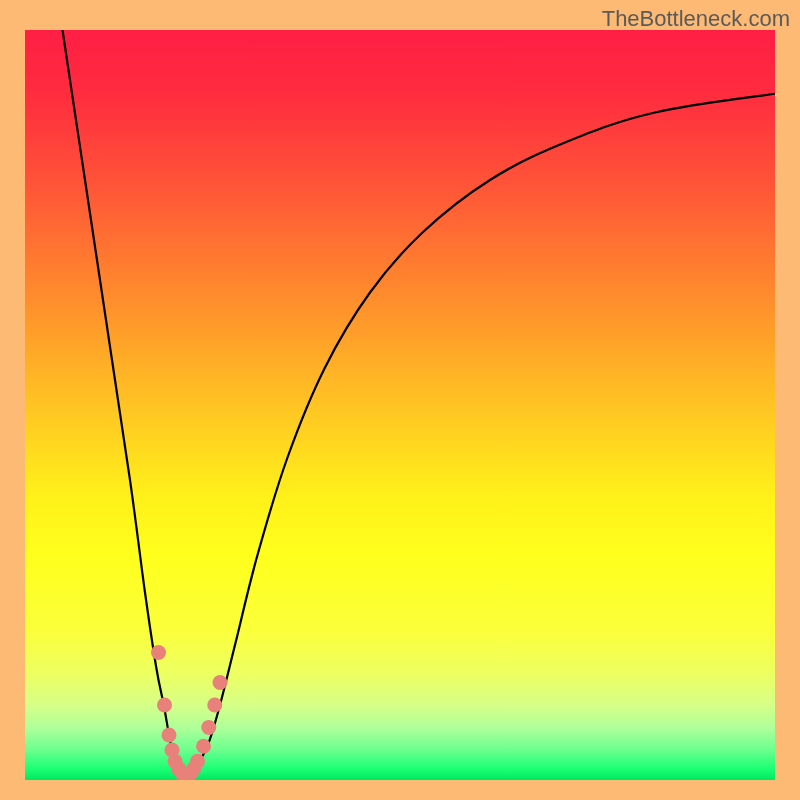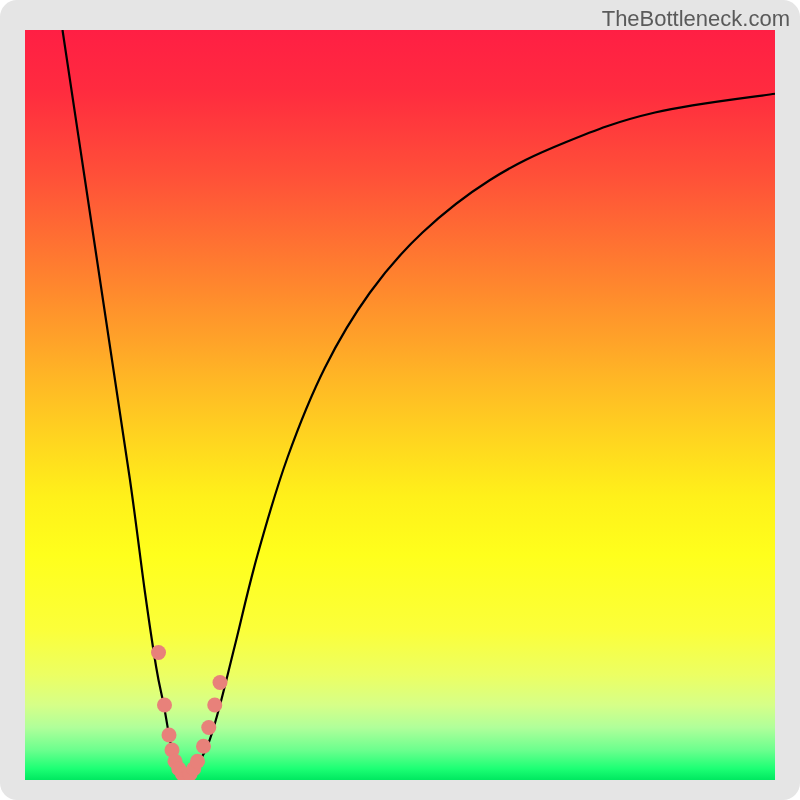--- a/index.html
+++ b/index.html
@@ -1,22 +1,21 @@
 <!DOCTYPE html>
 <html><head>
   <meta charset="utf-8">
   <style>
     * { margin: 0; padding: 0; box-sizing: border-box; }
     html, body { width: 800px; height: 800px; overflow: hidden; }
     .container {
       width: 800px;
       height: 800px;
       position: relative;
-      background: #e5e5e5;
-      border-radius: 17px;
+      background: #fdba74;
     }
     .watermark {
       position: absolute;
       top: 6px;
       right: 10px;
       font-family: Arial, sans-serif;
       font-size: 22px;
       font-weight: 500;
       color: #5a5a5a;
       z-index: 10;

